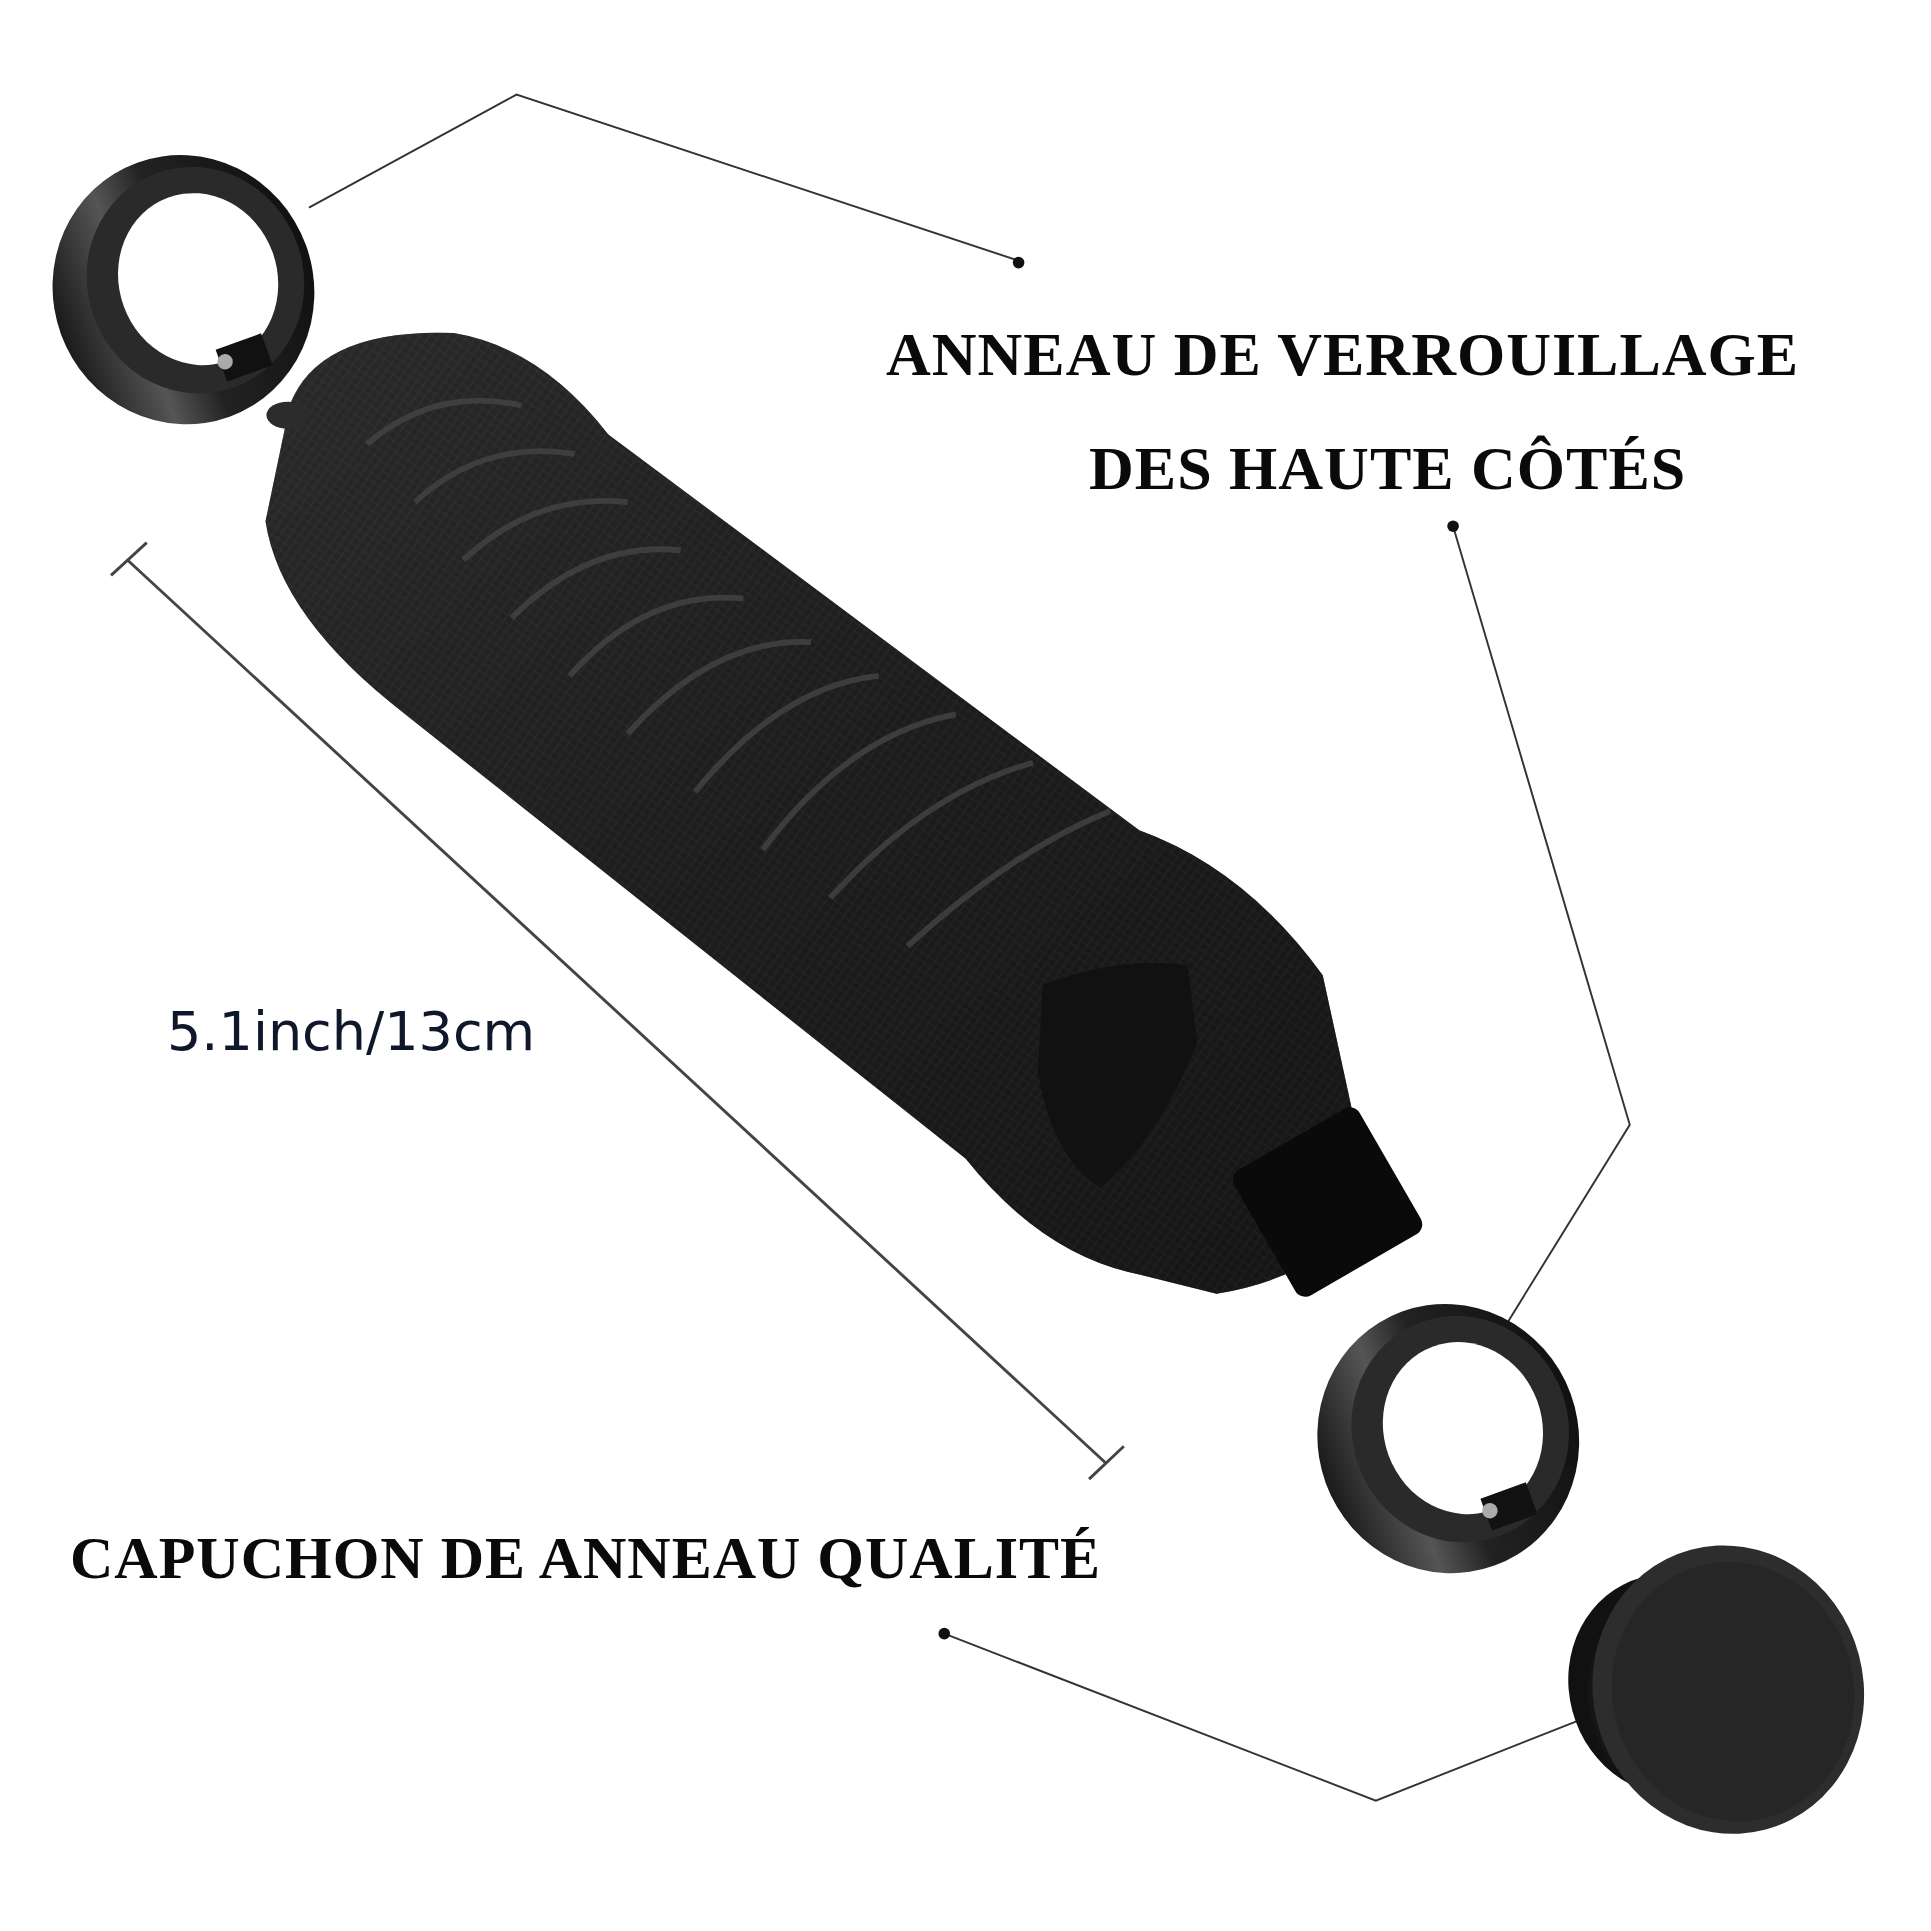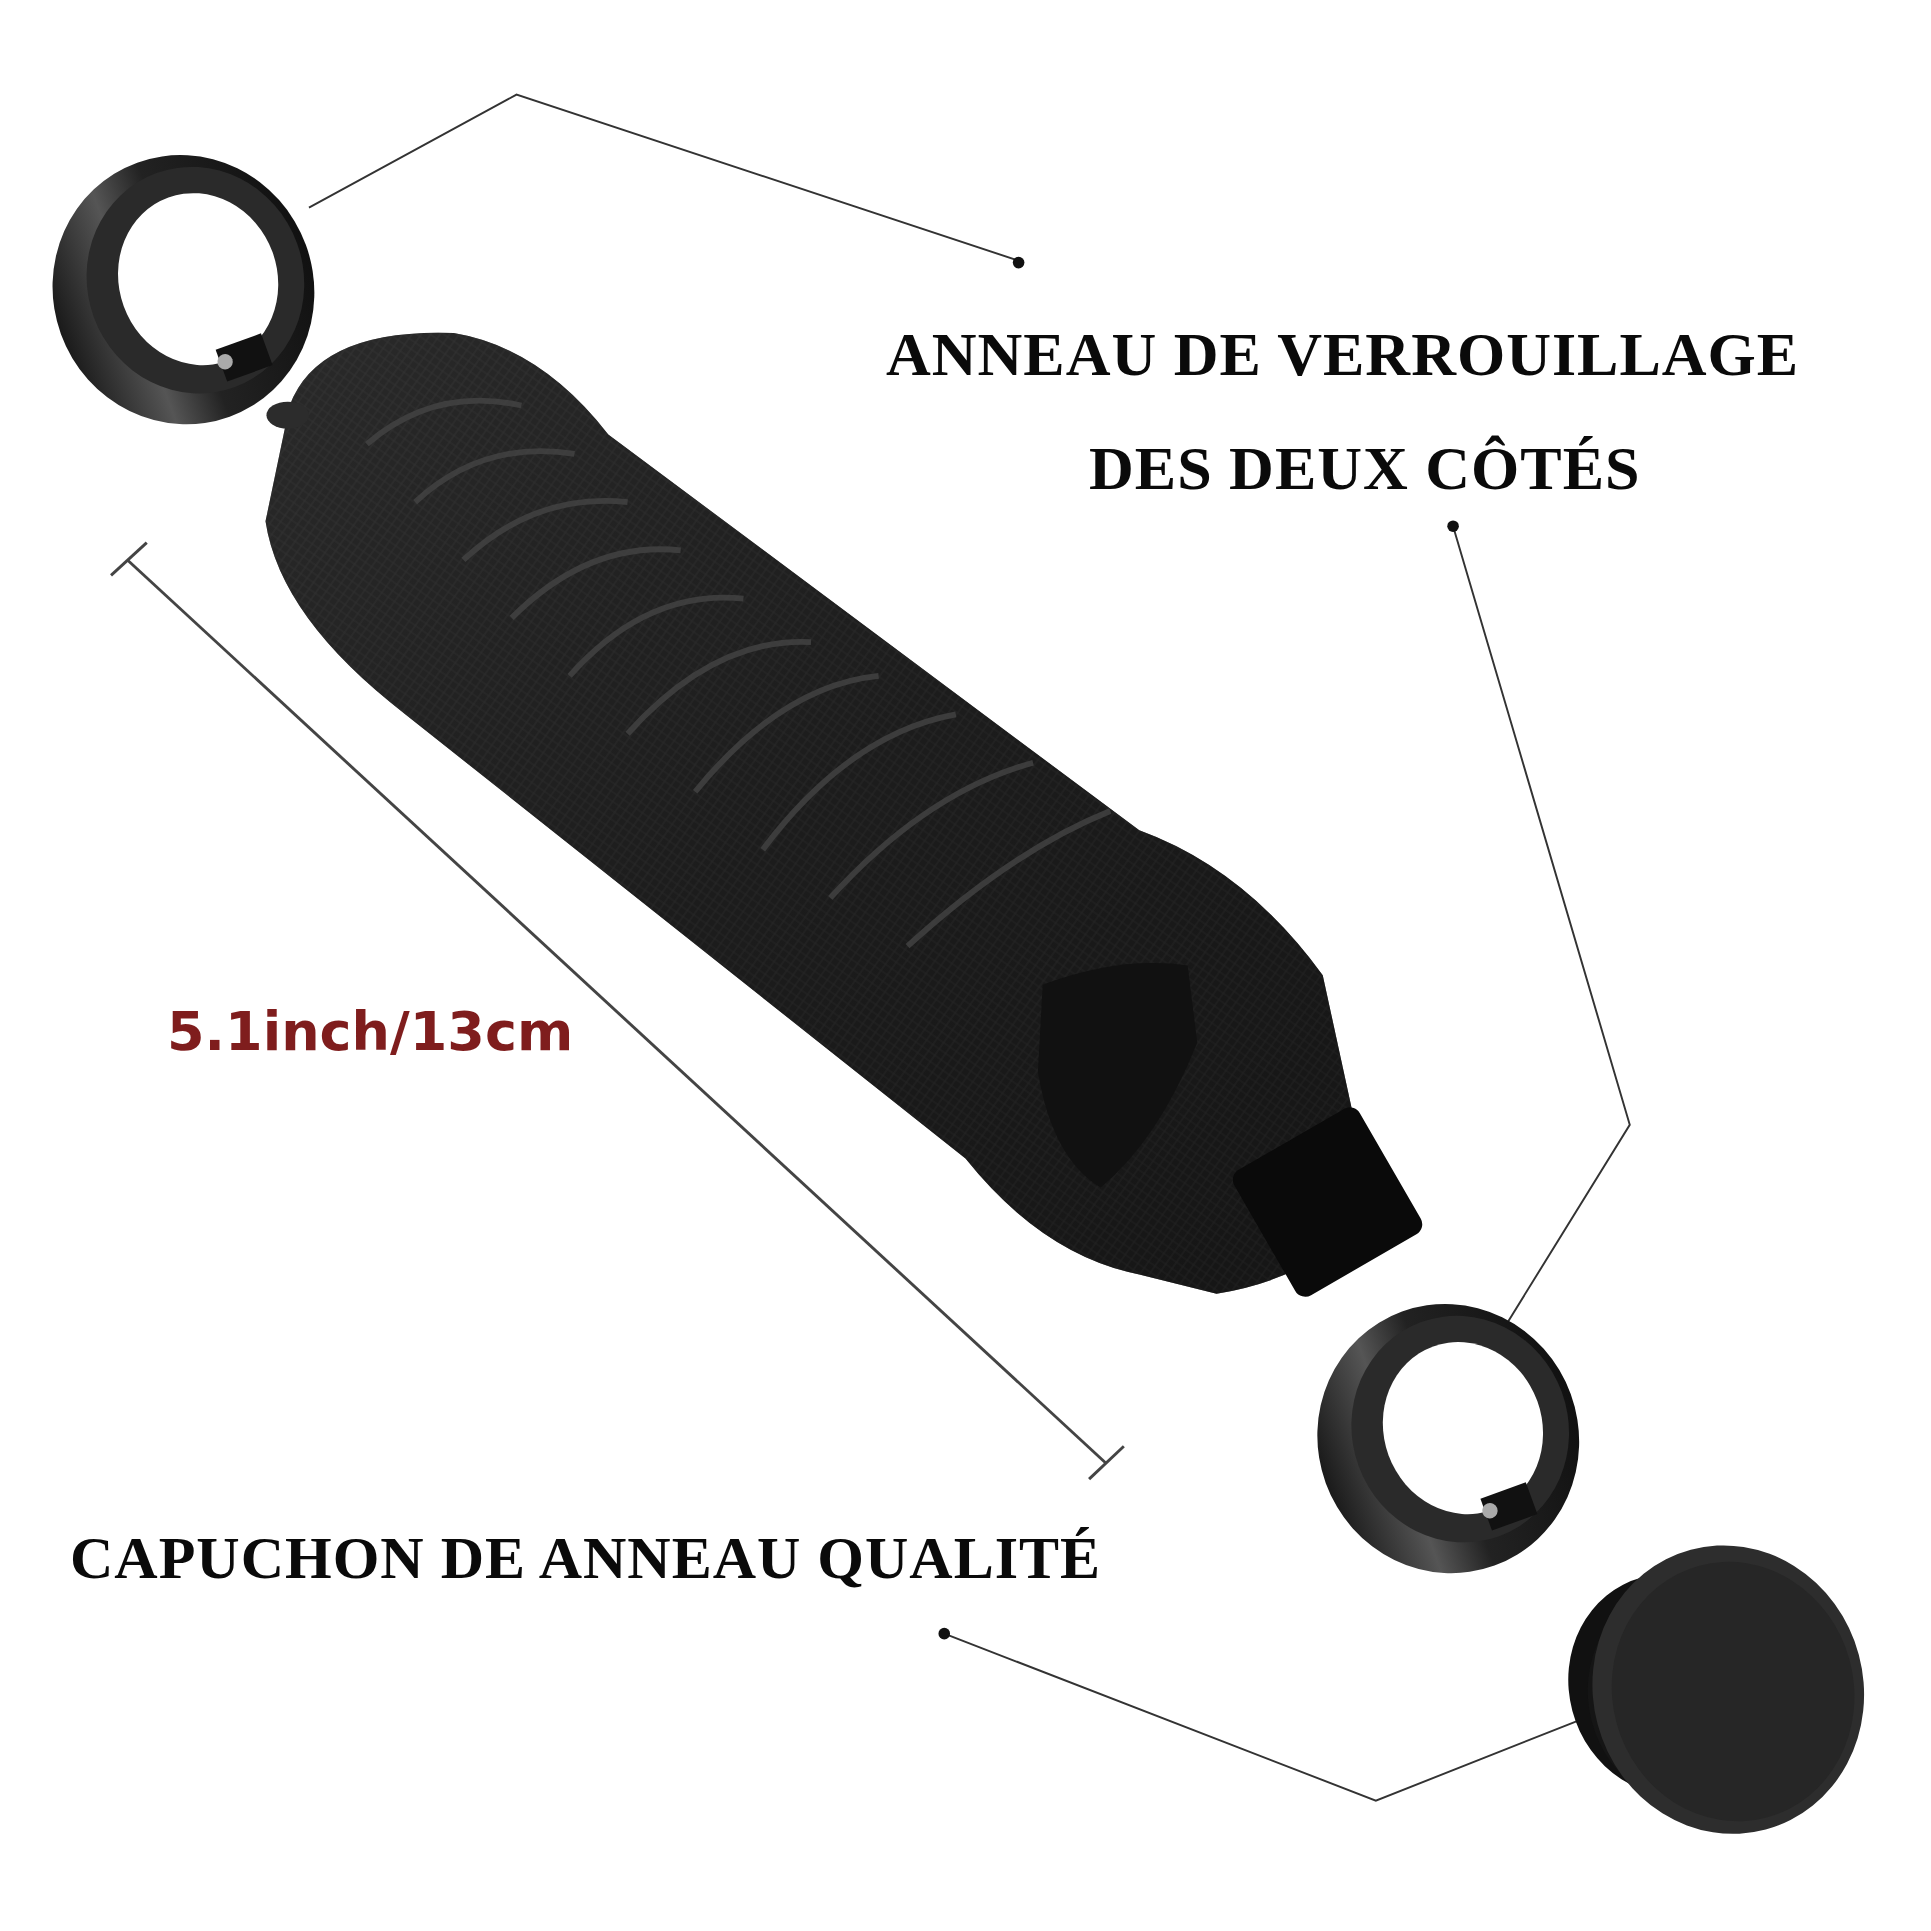--- a/index.html
+++ b/index.html
@@ -9,22 +9,22 @@
     position: absolute;
     font-family: "Liberation Serif", "DejaVu Serif", serif;
     font-weight: bold;
     color: #0a0a0a;
     white-space: nowrap;
     letter-spacing: 1px;
   }
   .label-sans {
     position: absolute;
     font-family: "DejaVu Sans", "Liberation Sans", sans-serif;
-    font-weight: bold;
-    color: #7f1d1d;
+    font-weight: normal;
+    color: #0f172a;
     white-space: nowrap;
   }
 </style>
 </head>
 <body>
 
 <div class="canvas">
   <svg width="1931" height="1931" viewBox="0 0 2000 2000">
     <defs>
       <linearGradient id="gripGrad" x1="0" y1="0" x2="1" y2="1">
@@ -103,17 +103,17 @@
 
     <g>
       <ellipse cx="1730" cy="1745" rx="105" ry="115" fill="#111" transform="rotate(-15 1730 1745)"></ellipse>
       <ellipse cx="1755" cy="1755" rx="110" ry="118" fill="#151515" transform="rotate(-15 1755 1755)"></ellipse>
       <ellipse cx="1790" cy="1750" rx="140" ry="150" fill="#2d2d2d" transform="rotate(-15 1790 1750)"></ellipse>
       <ellipse cx="1795" cy="1752" rx="125" ry="135" fill="#262626" transform="rotate(-15 1795 1752)"></ellipse>
     </g>
   </svg>
 
   <div class="label-serif" style="left:886px; top:319px; font-size:62px;">ANNEAU DE VERROUILLAGE</div>
-  <div class="label-serif" style="left:1089px; top:433px; font-size:62px;">DES DEUX CÔTÉS</div>
+  <div class="label-serif" style="left:1089px; top:433px; font-size:62px;">DES HAUTE CÔTÉS</div>
   <div class="label-serif" style="left:70px; top:1524px; font-size:60px;">CAPUCHON DE ANNEAU QUALITÉ</div>
   <div class="label-sans" style="left:167px; top:1000px; font-size:54px;">5.1inch/13cm</div>
 </div>
 
 
 </body></html>

